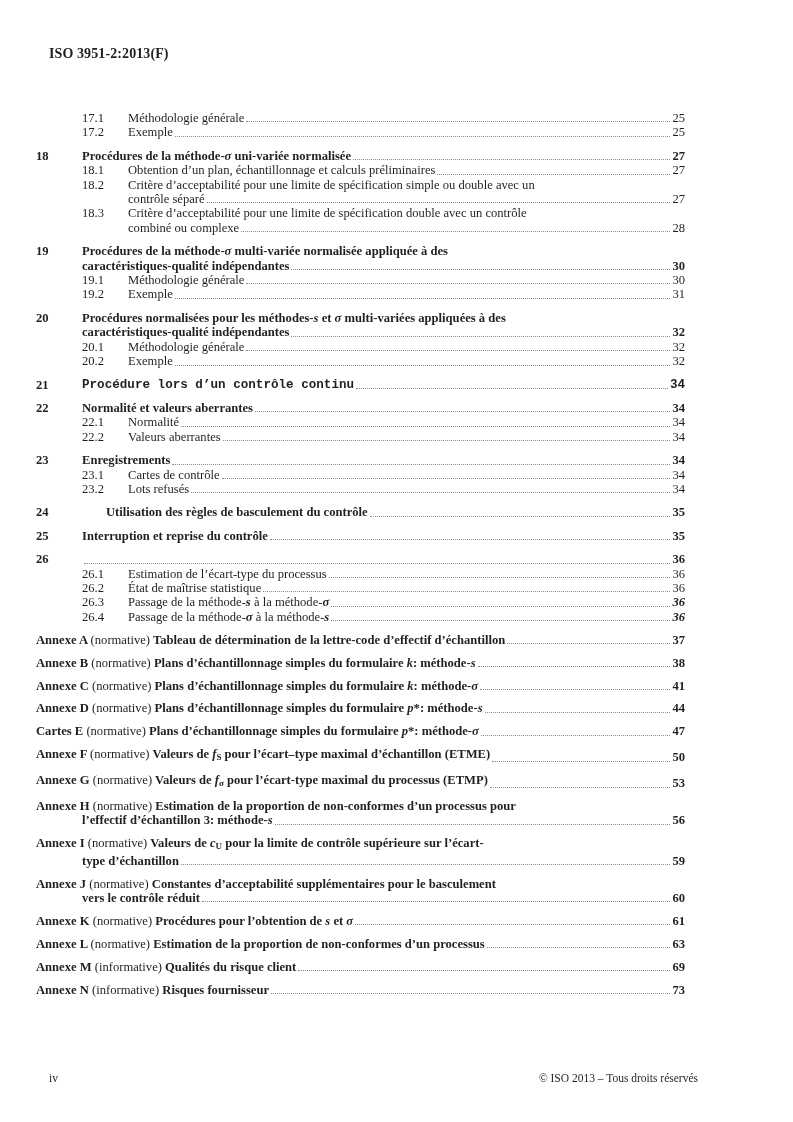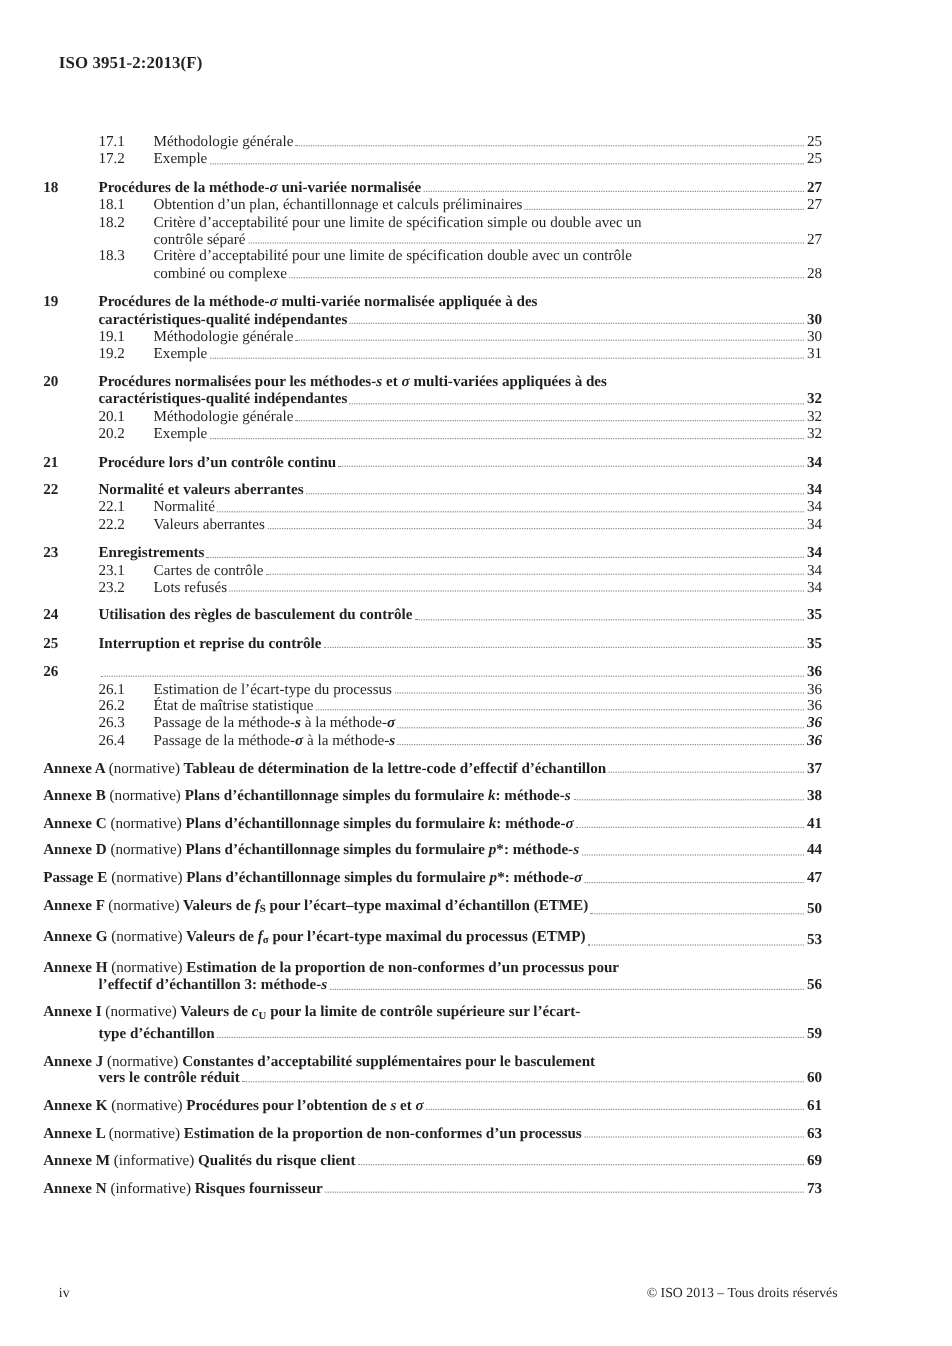--- a/index.html
+++ b/index.html
@@ -208,21 +208,21 @@
               <span class="title"><span>Exemple</span></span>
               <span class="leader"></span>
               <span class="page">32</span>
             </div>
           </div>
         </div>
       </div>
       <div class="entry lvl1 gap">
         <div style="display: flex; align-items: flex-start;">
           <span class="num">21</span>
-          <div class="title-block" style="flex: 1 1 auto; min-width: 0px;">
+          <div class="title-block" style="flex: 1 1 auto; min-width: 0px; font-family: Liberation Mono, monospace;">
             <div class="row">
               <span class="title"><span>Procédure lors d’un contrôle continu</span></span>
               <span class="leader"></span>
               <span class="page">34</span>
             </div>
           </div>
         </div>
       </div>
       <div class="entry lvl1 gap">
         <div style="display: flex; align-items: flex-end;">
@@ -290,21 +290,21 @@
           <div class="title-block" style="flex: 1 1 auto; min-width: 0px;">
             <div class="row">
               <span class="title"><span>Lots refusés</span></span>
               <span class="leader"></span>
               <span class="page">34</span>
             </div>
           </div>
         </div>
       </div>
       <div class="entry lvl1 gap">
-        <div style="display: flex; align-items: flex-start;">
+        <div style="display: flex; align-items: flex-start; gap: 24px;">
           <span class="num">24</span>
           <div class="title-block" style="flex: 1 1 auto; min-width: 0px;">
             <div class="row">
               <span class="title"><span>Utilisation des règles de basculement du contrôle</span></span>
               <span class="leader"></span>
               <span class="page">35</span>
             </div>
           </div>
         </div>
       </div>
@@ -404,21 +404,21 @@
       </div>
       <div class="entry annex gap">
         <div class="row">
           <span class="title"><span class="lbl">Annexe D</span> <span class="kind">(normative)</span> <span><span>Plans d’échantillonnage simples du formulaire </span><span class="seg-i">p</span><span>*: méthode-</span><span class="seg-i">s</span></span></span>
           <span class="leader"></span>
           <span class="page">44</span>
         </div>
       </div>
       <div class="entry annex gap">
         <div class="row">
-          <span class="title"><span class="lbl">Passage E</span> <span class="kind">(normative)</span> <span><span>Plans d’échantillonnage simples du formulaire </span><span class="seg-i">p</span><span>*: méthode-</span><span class="seg-i">σ</span></span></span>
+          <span class="title"><span class="lbl">Cartes E</span> <span class="kind">(normative)</span> <span><span>Plans d’échantillonnage simples du formulaire </span><span class="seg-i">p</span><span>*: méthode-</span><span class="seg-i">σ</span></span></span>
           <span class="leader"></span>
           <span class="page">47</span>
         </div>
       </div>
       <div class="entry annex gap">
         <div class="row">
           <span class="title"><span class="lbl">Annexe F</span> <span class="kind">(normative)</span> <span><span>Valeurs de </span><span class="seg-i">f</span><span class="seg-sub seg-i">S</span><span> pour l’écart–type maximal d’échantillon (ETME)</span></span></span>
           <span class="leader"></span>
           <span class="page">50</span>
         </div>

